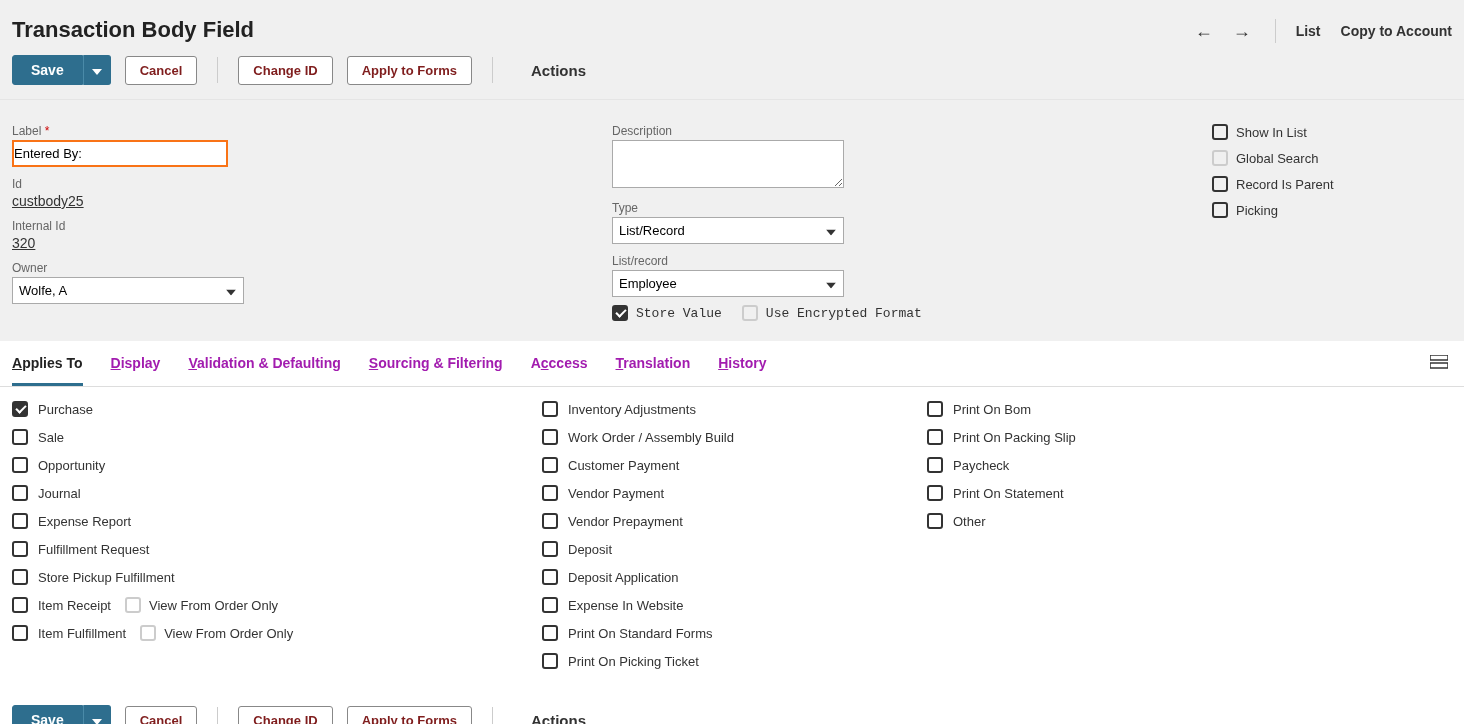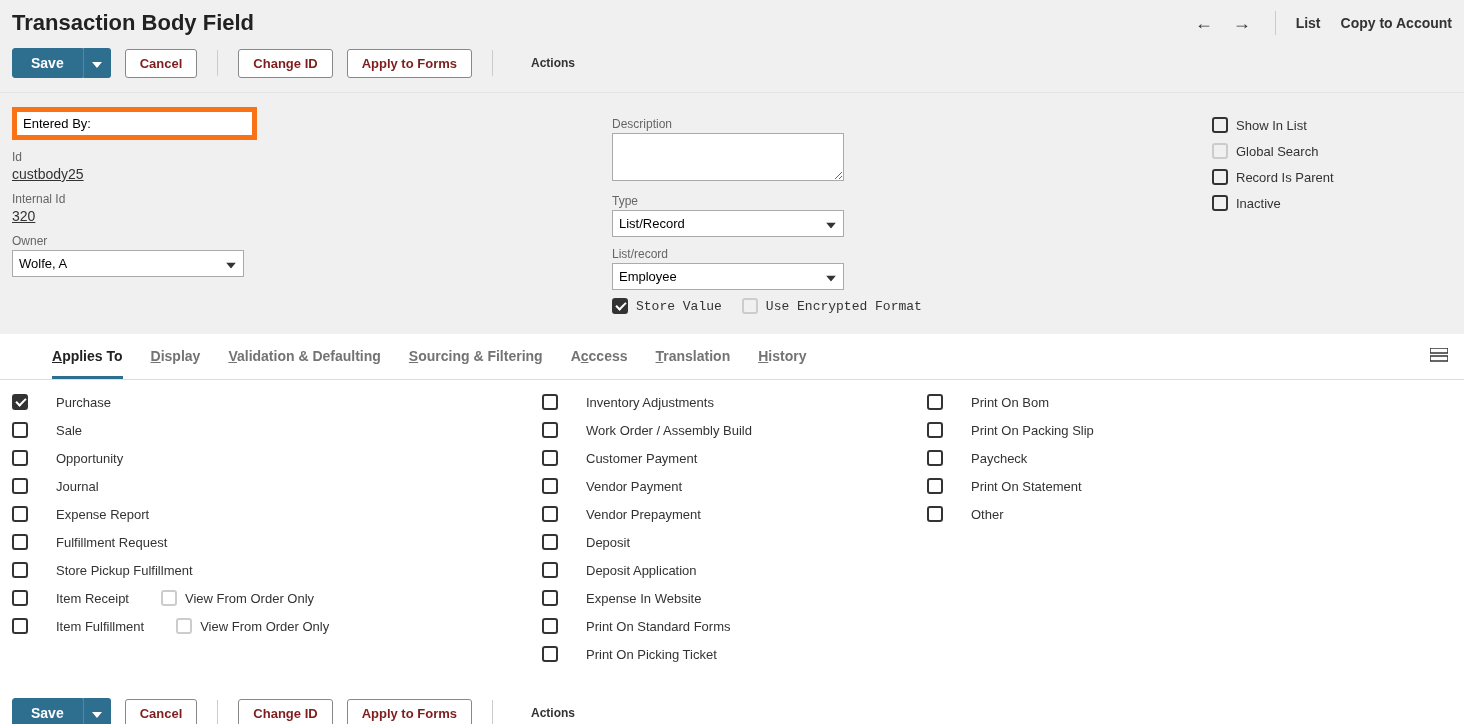--- a/index.html
+++ b/index.html
@@ -11,21 +11,22 @@
     background: #fff;
   }
   .header-bar {
     background: #f0f0f0;
     padding: 10px 12px 14px 12px;
     border-bottom: 1px solid #e5e5e5;
   }
   .title-row {
     display: flex;
     justify-content: space-between;
-    align-items: center;
+    align-items: flex-end;
+    margin-top: 7px;
   }
   .page-title {
     font-size: 22px;
     font-weight: 700;
     color: #222;
     margin: 0;
   }
   .top-right {
     display: flex;
     align-items: center;
@@ -54,40 +55,40 @@
   .btn-primary-split {
     background:#2e6e8e; color:#fff; border:none; padding:6px 8px;
     cursor:pointer; border-radius:0 3px 3px 0; border:1px solid #2e6e8e;
     border-left:1px solid #4a8aa8;
   }
   .btn-secondary {
     background:#fff; color:#7f1d1d; border:1px solid #888; padding:6px 14px;
     font-weight:700; font-size:13px; cursor:pointer; border-radius:3px;
   }
   .btn-divider { width:1px; height:26px; background:#ccc; margin:0 6px;}
-  .actions-link { font-weight:700; color:#333; cursor:pointer; font-size:12px; margin-left:18px;}
+  .actions-link { font-weight:700; color:#333; cursor:pointer; font-size:15px; margin-left:18px;}
 
   .form-area {
     background:#f0f0f0;
     padding: 14px 12px 20px 12px;
     display:flex;
     gap: 40px;
   }
   .col { flex: 0 0 auto; }
   .col1 { width: 560px;}
   .col2 { width: 560px;}
   .col3 { width: 280px;}
   .field-label {
     font-size:12px; color:#666; margin-top:10px; margin-bottom:2px;
   }
   .required::after {
     content:" *"; color:#c00;
   }
   .text-input {
-    width:245px; padding:4px 6px; border:5px solid #f97316; background:#fff; font-size:13px;
+    width:216px; padding:4px 0; border:2px solid #f97316; background:#fff; font-size:13px;
   }
   .textarea {
     width:232px; height:48px; border:1px solid #aaa; background:#fff; resize:both; padding:4px;
   }
   .select-wrap {
     position:relative; width:232px;
   }
   .select-input {
     width:100%; padding:5px 6px; border:1px solid #aaa; background:#fff; font-size:13px;
     appearance:none; -webkit-appearance:none; cursor:pointer;
@@ -109,38 +110,38 @@
     content:""; position:absolute; left:4px; top:0px; width:4px; height:8px;
     border:solid #fff; border-width:0 2px 2px 0; transform:rotate(45deg);
   }
 
   .tabs-bar {
     background:#fff;
     border-bottom:1px solid #ddd;
     padding: 0 12px;
     display:flex; justify-content:space-between; align-items:center;
   }
-  .tabs { display:flex; gap:28px;margin-left:40px;}
+  .tabs { display:flex; gap:28px;}
   .tab {
-    padding:14px 0 12px 0; font-size:14px; font-weight:700; color:#737373; cursor:pointer;
+    padding:14px 0 12px 0; font-size:14px; font-weight:700; color:#a21caf; cursor:pointer;
     border-bottom:3px solid transparent;
   }
   .tab .ul { text-decoration:underline; }
   .tab.active { color:#222; border-bottom-color:#2e6e8e;}
   .menu-icon {  cursor:pointer; padding:4px;}
 
   .tab-content {
     padding:14px 12px;
     display:flex;
   }
   .check-col { flex:0 0 530px; }
   .check-col2 { flex:0 0 385px; }
   .check-col3 { flex:0 0 300px; }
   .chk-row {
-    display:flex; align-items:center; gap:28px; margin-bottom:12px; font-size:13px; color:#333;
+    display:flex; align-items:center; gap:10px; margin-bottom:12px; font-size:13px; color:#333;
   }
   .chk-sub { display:inline-flex; align-items:center; gap:8px; margin-left:4px;}
 
   .footer-bar {
     padding:10px 12px 14px 12px;
     display:flex; align-items:center; gap:14px;
   }
 </style>
 </head>
 <body>
@@ -171,20 +172,21 @@
     <div class="btn-divider"></div>
     <button class="btn-secondary">Change ID</button>
     <button class="btn-secondary">Apply to Forms</button>
     <div class="btn-divider"></div>
     <span class="actions-link">Actions</span>
   </div>
 </div>
 
 <div class="form-area">
   <div class="col col1">
+    <div class="field-label required">Label</div>
     <input class="text-input" value="Entered By:" style="">
     <div class="field-label">Id</div>
     <div class="static-val">custbody25</div>
     <div class="field-label">Internal Id</div>
     <div class="static-val">320</div>
     <div class="field-label">Owner</div>
     <div class="select-wrap">
       <input class="select-input" readonly="" value="Wolfe, A" style="">
       <span class="dropdown-icon">
         <svg width="10" height="6" viewBox="0 0 10 6">
@@ -235,21 +237,21 @@
     <div class="cb-row">
       <span class="ns-checkbox disabled"></span>
       <span>Global Search</span>
     </div>
     <div class="cb-row">
       <span class="ns-checkbox"></span>
       <span>Record Is Parent</span>
     </div>
     <div class="cb-row">
       <span class="ns-checkbox"></span>
-      <span>Inactive</span>
+      <span>Picking</span>
     </div>
   </div>
 </div>
 
 <div class="tabs-bar">
   <div class="tabs">
     <div class="tab active"><span class="ul">A</span><span>pplies To</span></div>
     <div class="tab"><span class="ul">D</span><span>isplay</span></div>
     <div class="tab"><span class="ul">V</span><span>alidation &amp; Defaulting</span></div>
     <div class="tab"><span class="ul">S</span><span>ourcing &amp; Filtering</span></div>

